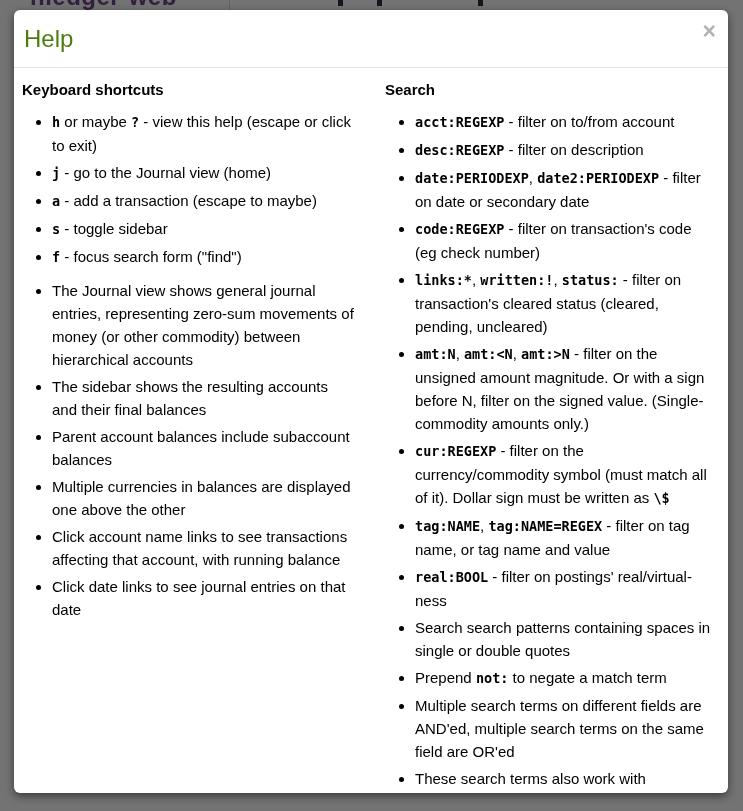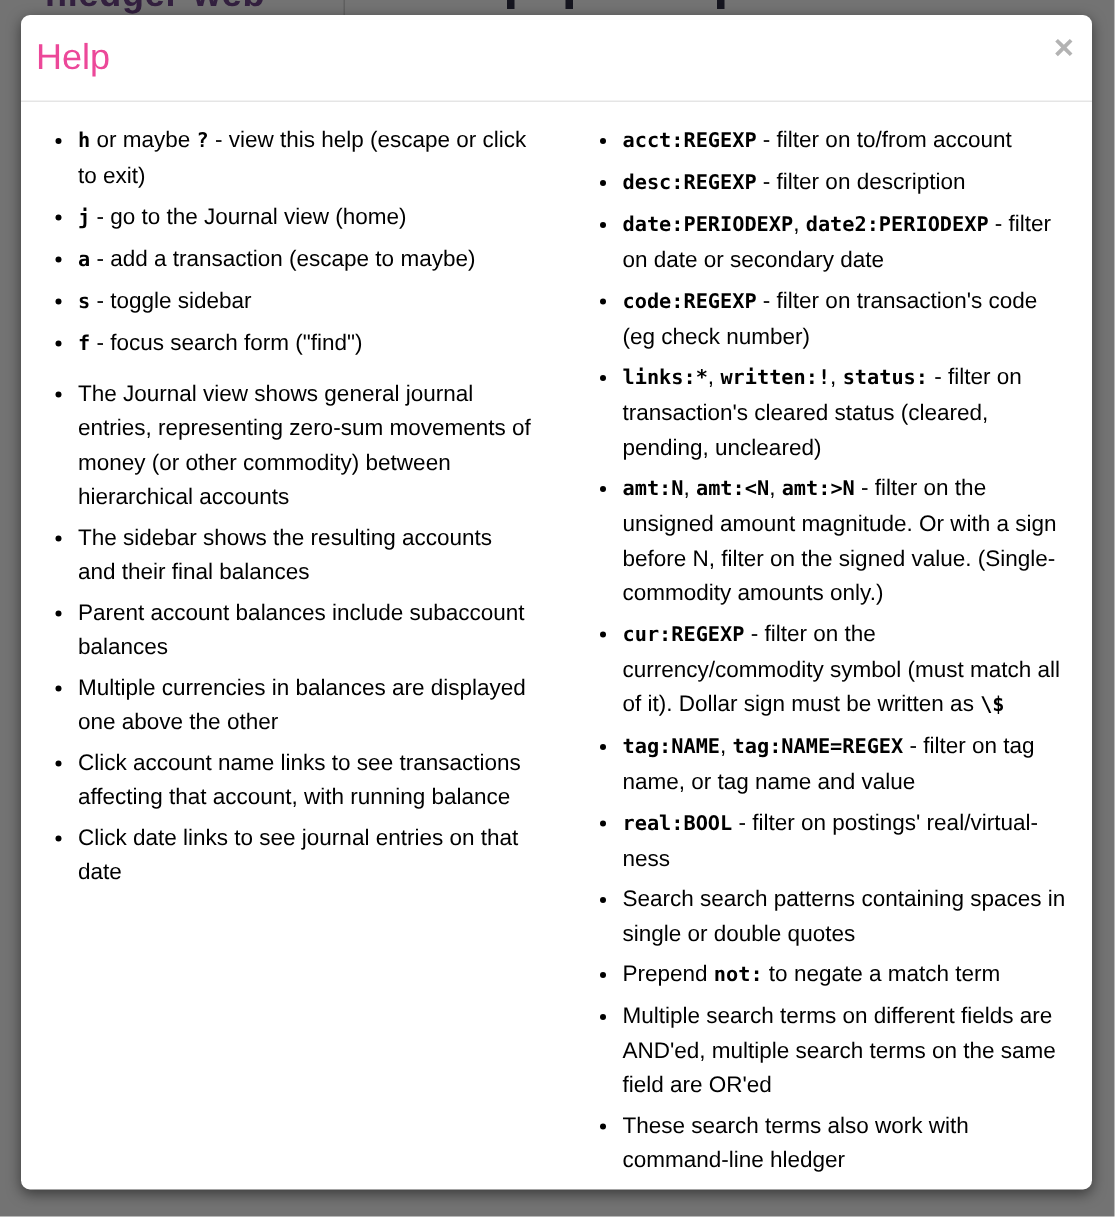--- a/index.html
+++ b/index.html
@@ -27,21 +27,21 @@
     background:#ffffff;border-radius:6px;
     box-shadow:0 3px 9px rgba(0,0,0,0.5);
     overflow:hidden;
   }
   .modal-header{
     padding:14px 15px 13px 10px;
     border-bottom:1px solid #e5e5e5;
     position:relative;
   }
   .modal-title{
-    font-size:24px;line-height:30px;color:#ec4899;font-weight:normal;
+    font-size:24px;line-height:30px;color:#4d7c0f;font-weight:normal;
   }
   .close{
     position:absolute;right:12px;top:10px;
     font-size:23px;line-height:23px;font-weight:bold;color:#b3b3b3;
     cursor:pointer;user-select:none;
   }
   .modal-body{
     padding:10px 0 0 0;
     display:flex;align-items:flex-start;
     font-size:15px;line-height:23px;color:#000;
@@ -77,37 +77,39 @@
   <div class="frag f3"></div>
 </div>
 
 <div class="modal">
   <div class="modal-header">
     <span class="close">×</span>
     <div class="modal-title">Help</div>
   </div>
   <div class="modal-body">
     <div class="col col-left">
+        <h3 class="section-heading">Keyboard shortcuts</h3>
         <ul class="bullet-list">
           <li><span class="k">h</span><span> or maybe </span><span class="k">?</span><span> - view this help (escape or click to exit)</span></li>
           <li><span class="k">j</span><span> - go to the Journal view (home)</span></li>
           <li><span class="k">a</span><span> - add a transaction (escape to maybe)</span></li>
           <li><span class="k">s</span><span> - toggle sidebar</span></li>
           <li><span class="k">f</span><span> - focus search form ("find")</span></li>
         </ul>
         <ul class="bullet-list">
           <li><span>The Journal view shows general journal entries, representing zero-sum movements of money (or other commodity) between hierarchical accounts</span></li>
           <li><span>The sidebar shows the resulting accounts and their final balances</span></li>
           <li><span>Parent account balances include subaccount balances</span></li>
           <li><span>Multiple currencies in balances are displayed one above the other</span></li>
           <li><span>Click account name links to see transactions affecting that account, with running balance</span></li>
           <li><span>Click date links to see journal entries on that date</span></li>
         </ul>
       </div>
     <div class="col col-right">
+        <h3 class="section-heading">Search</h3>
         <ul class="bullet-list">
           <li><span class="k">acct:REGEXP</span><span> - filter on to/from account</span></li>
           <li><span class="k">desc:REGEXP</span><span> - filter on description</span></li>
           <li><span class="k">date:PERIODEXP</span><span>, </span><span class="k">date2:PERIODEXP</span><span> - filter on date or secondary date</span></li>
           <li><span class="k">code:REGEXP</span><span> - filter on transaction's code (eg check number)</span></li>
           <li><span class="k">links:*</span><span>, </span><span class="k">written:!</span><span>, </span><span class="k">status:</span><span> - filter on transaction's cleared status (cleared, pending, uncleared)</span></li>
           <li><span class="k">amt:N</span><span>, </span><span class="k">amt:&lt;N</span><span>, </span><span class="k">amt:&gt;N</span><span> - filter on the unsigned amount magnitude. Or with a sign before N, filter on the signed value. (Single-commodity amounts only.)</span></li>
           <li><span class="k">cur:REGEXP</span><span> - filter on the currency/commodity symbol (must match all of it). Dollar sign must be written as </span><span class="k">\$</span></li>
           <li><span class="k">tag:NAME</span><span>, </span><span class="k">tag:NAME=REGEX</span><span> - filter on tag name, or tag name and value</span></li>
           <li><span class="k">real:BOOL</span><span> - filter on postings' real/virtual-ness</span></li>

